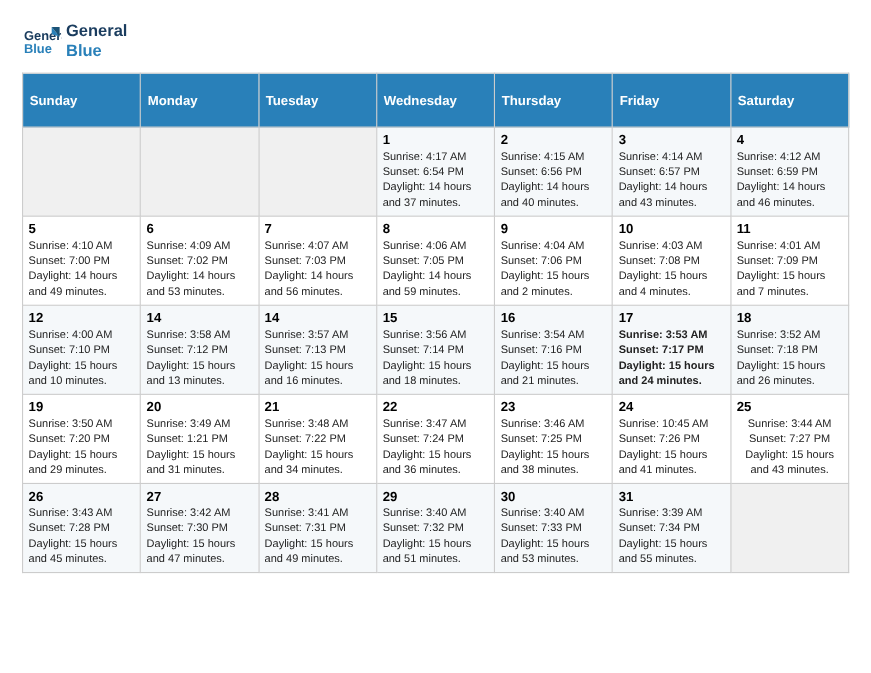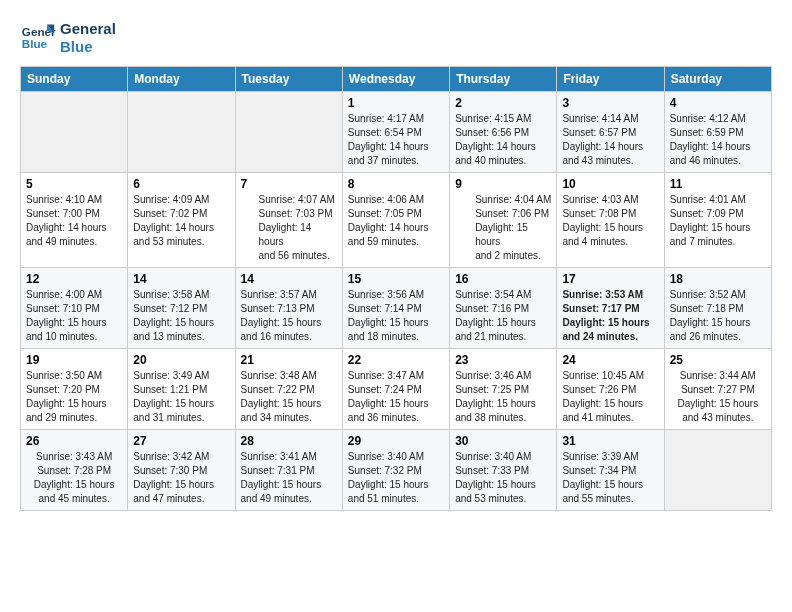--- a/index.html
+++ b/index.html
@@ -39,21 +39,21 @@
     }
     .calendar {
       width: 100%;
       border-collapse: collapse;
       font-size: 11px;
     }
     .calendar thead tr th {
       background-color: #2980b9;
       color: #fff;
       text-align: left;
-      padding: 5px 6px;
+      padding: 17px 6px;
       font-size: 12px;
       font-weight: bold;
       border: 1px solid #ccc;
     }
     .calendar tbody tr td {
       border: 1px solid #ccc;
       vertical-align: top;
       padding: 4px 5px;
       width: calc(100% / 7);
       min-height: 80px;
@@ -159,35 +159,35 @@
         </td>
         <td>
           <div class="day-num">6</div>
           <div class="day-info" style="white-space: pre-line;">Sunrise: 4:09 AM
 Sunset: 7:02 PM
 Daylight: 14 hours
 and 53 minutes.</div>
         </td>
         <td>
           <div class="day-num">7</div>
-          <div class="day-info" style="white-space: pre-line; margin-left: 18px;">Sunrise: 4:07 AM
+          <div class="day-info" style="white-space: pre-line;">Sunrise: 4:07 AM
 Sunset: 7:03 PM
 Daylight: 14 hours
 and 56 minutes.</div>
         </td>
         <td>
           <div class="day-num">8</div>
           <div class="day-info" style="white-space: pre-line;">Sunrise: 4:06 AM
 Sunset: 7:05 PM
 Daylight: 14 hours
 and 59 minutes.</div>
         </td>
         <td>
           <div class="day-num">9</div>
-          <div class="day-info" style="white-space: pre-line; margin-left: 20px;">Sunrise: 4:04 AM
+          <div class="day-info" style="white-space: pre-line;">Sunrise: 4:04 AM
 Sunset: 7:06 PM
 Daylight: 15 hours
 and 2 minutes.</div>
         </td>
         <td>
           <div class="day-num">10</div>
           <div class="day-info" style="white-space: pre-line;">Sunrise: 4:03 AM
 Sunset: 7:08 PM
 Daylight: 15 hours
 and 4 minutes.</div>
@@ -298,21 +298,21 @@
           <div class="day-num">25</div>
           <div class="day-info" style="white-space: pre-line; text-align: center;">Sunrise: 3:44 AM
 Sunset: 7:27 PM
 Daylight: 15 hours
 and 43 minutes.</div>
         </td>
       </tr>
       <tr>
         <td>
           <div class="day-num">26</div>
-          <div class="day-info" style="white-space: pre-line; text-align: center;">Sunrise: 3:43 AM
+          <div class="day-info" style="white-space: pre-line;">Sunrise: 3:43 AM
 Sunset: 7:28 PM
 Daylight: 15 hours
 and 45 minutes.</div>
         </td>
         <td>
           <div class="day-num">27</div>
           <div class="day-info" style="white-space: pre-line;">Sunrise: 3:42 AM
 Sunset: 7:30 PM
 Daylight: 15 hours
 and 47 minutes.</div>

